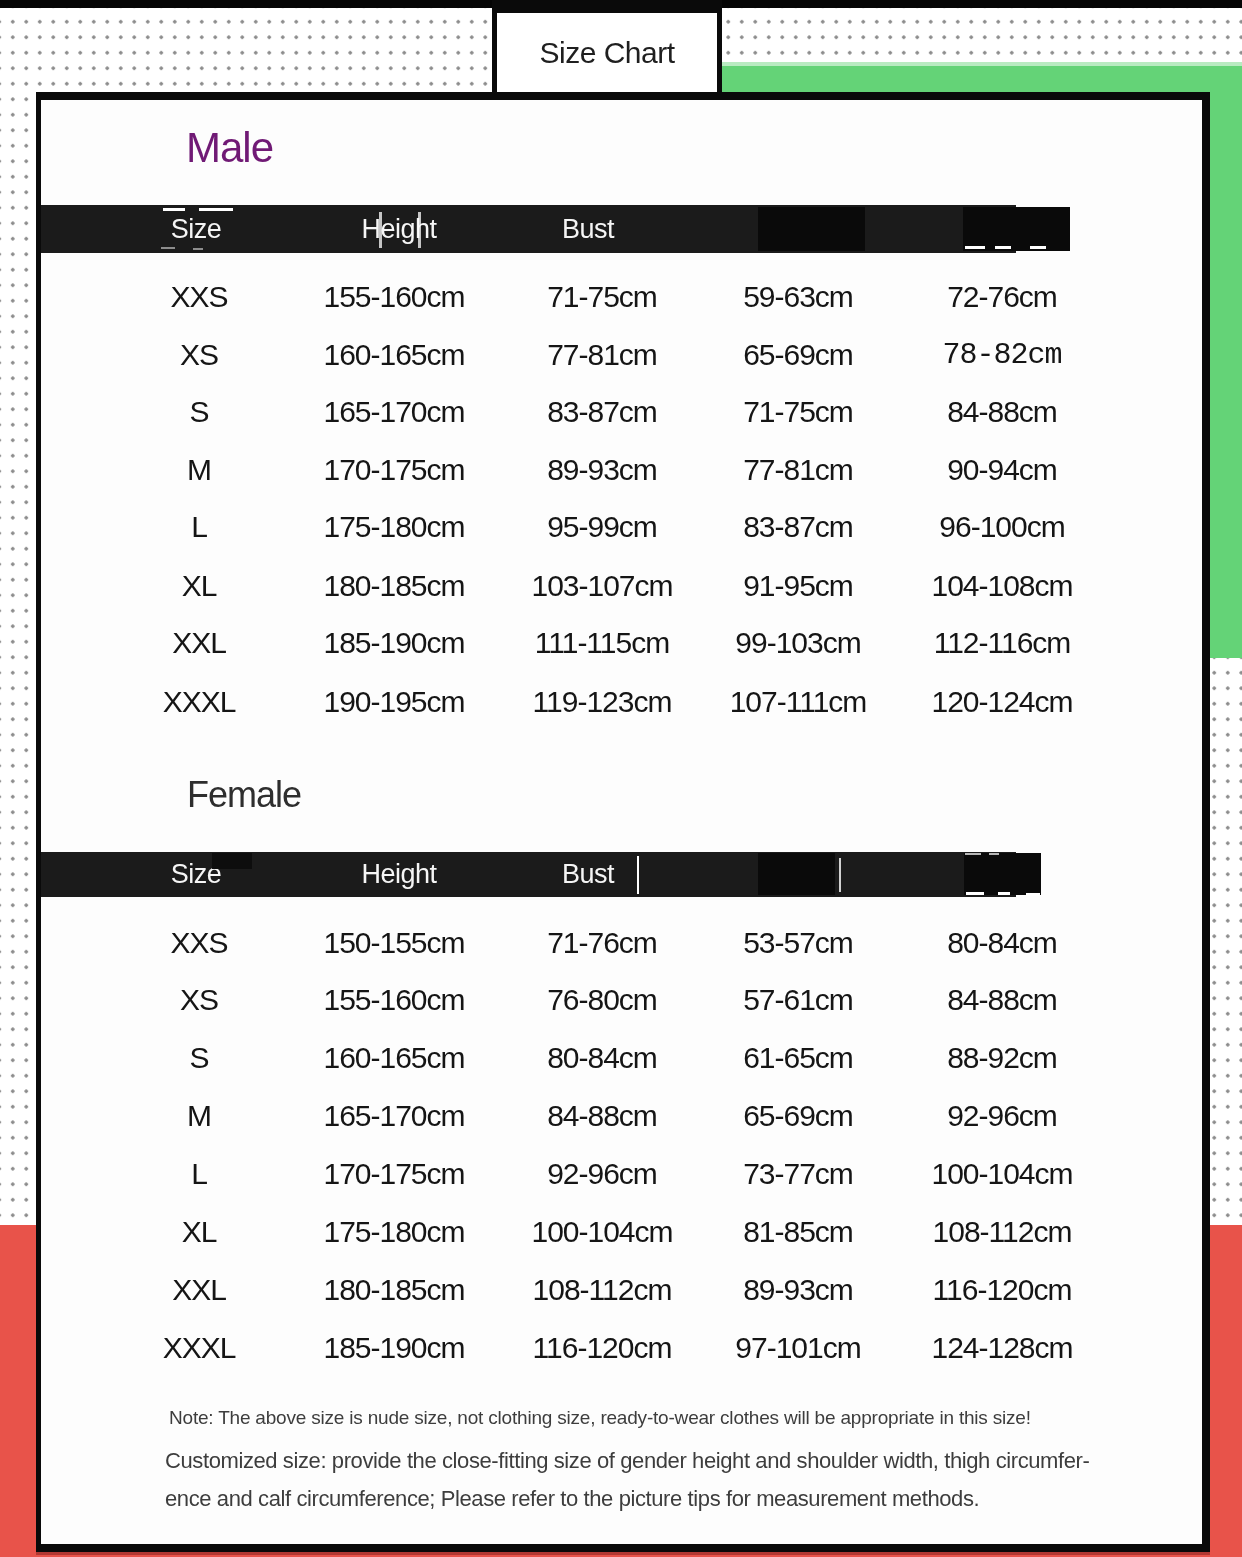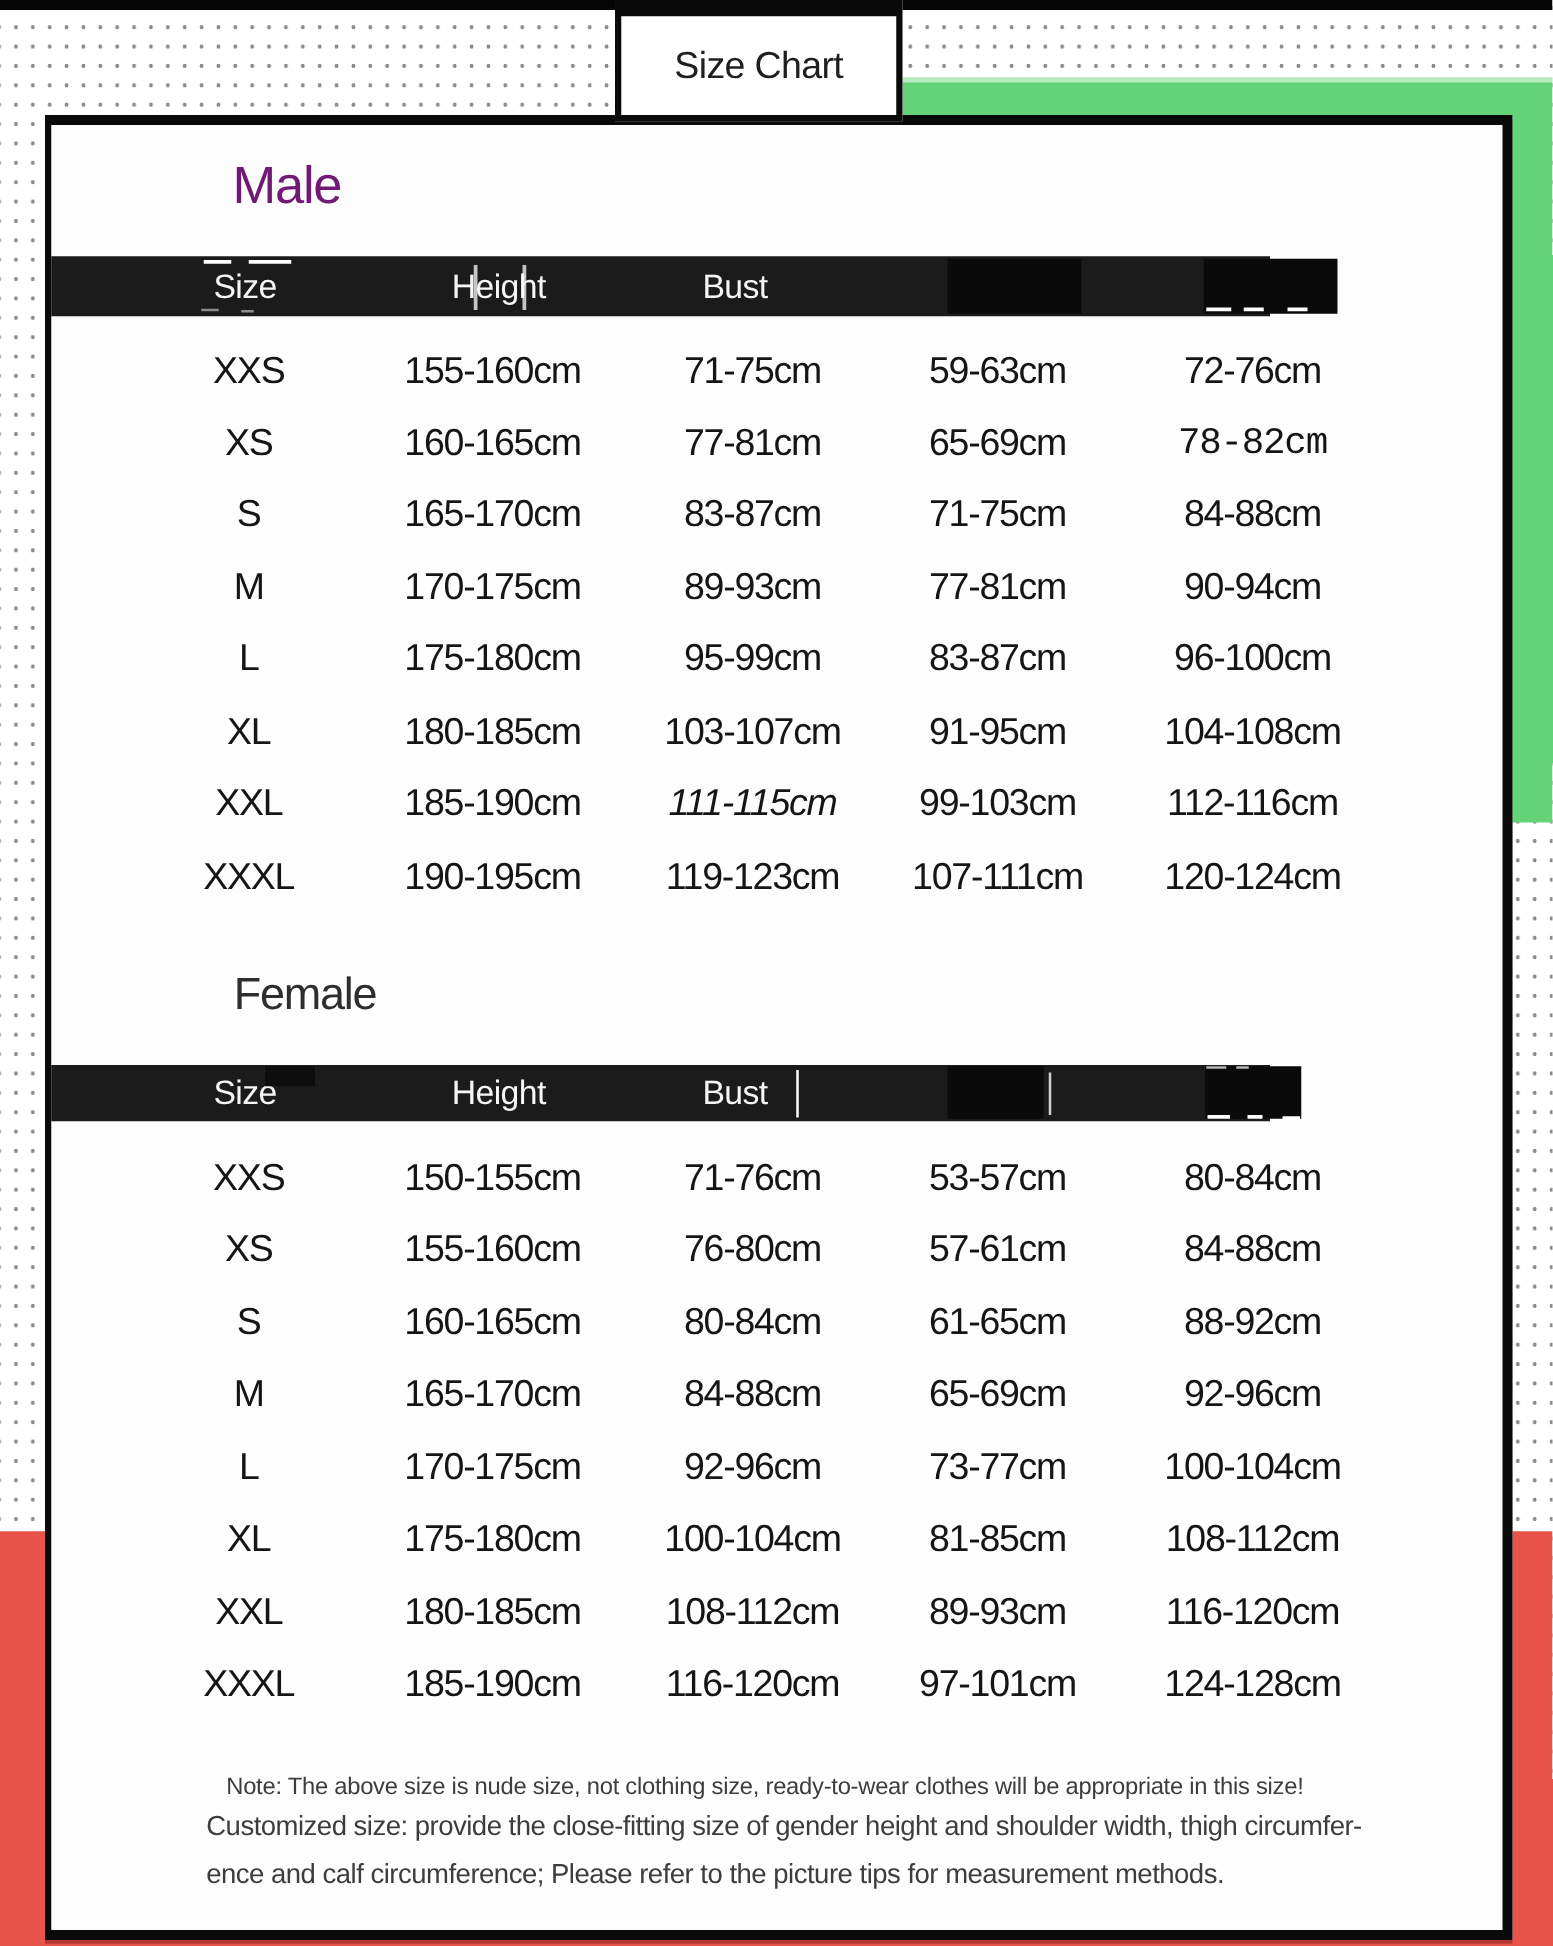--- a/index.html
+++ b/index.html
@@ -31,21 +31,21 @@
           color:#2e2e2e;letter-spacing:-1px;line-height:1;}
 
   .band{position:absolute;left:0;width:975px;background:#1b1b1b;z-index:1;}
   .hcell{position:absolute;top:0;width:280px;text-align:center;color:#f5f5f5;
          font-size:27px;letter-spacing:-0.5px;white-space:nowrap;}
   .cell{position:absolute;width:280px;height:48px;line-height:48px;text-align:center;
         font-size:30px;color:#151515;letter-spacing:-1px;white-space:nowrap;}
 
   .artifact{position:absolute;}
 
-  .note1{position:absolute;left:124px;top:1303px;margin:16px;font-size:19px;color:#3d3d3d;
+  .note1{position:absolute;left:124px;top:1303px;margin:4px;font-size:19px;color:#3d3d3d;
          letter-spacing:-0.2px;white-space:nowrap;}
   .note2a{position:absolute;left:124px;top:1348px;margin:0;font-size:22px;color:#3d3d3d;
          letter-spacing:-0.4px;white-space:nowrap;}
   .note2b{position:absolute;left:124px;top:1386px;margin:0;font-size:22px;color:#3d3d3d;
          letter-spacing:-0.4px;white-space:nowrap;}
 </style>
 </head>
 <body>
 
 <div class="stage">
@@ -91,21 +91,21 @@
           <span class="cell" style="left: 421px; top: 403px;">95-99cm</span>
           <span class="cell" style="left: 617px; top: 403px;">83-87cm</span>
           <span class="cell" style="left: 821px; top: 403px;">96-100cm</span>
           <span class="cell" style="left: 18px; top: 462px;">XL</span>
           <span class="cell" style="left: 213px; top: 462px;">180-185cm</span>
           <span class="cell" style="left: 421px; top: 462px;">103-107cm</span>
           <span class="cell" style="left: 617px; top: 462px;">91-95cm</span>
           <span class="cell" style="left: 821px; top: 462px;">104-108cm</span>
           <span class="cell" style="left: 18px; top: 519px;">XXL</span>
           <span class="cell" style="left: 213px; top: 519px;">185-190cm</span>
-          <span class="cell" style="left: 421px; top: 519px; font-style: italic;">111-115cm</span>
+          <span class="cell" style="left: 421px; top: 519px;">111-115cm</span>
           <span class="cell" style="left: 617px; top: 519px;">99-103cm</span>
           <span class="cell" style="left: 821px; top: 519px;">112-116cm</span>
           <span class="cell" style="left: 18px; top: 578px;">XXXL</span>
           <span class="cell" style="left: 213px; top: 578px;">190-195cm</span>
           <span class="cell" style="left: 421px; top: 578px;">119-123cm</span>
           <span class="cell" style="left: 617px; top: 578px;">107-111cm</span>
           <span class="cell" style="left: 821px; top: 578px;">120-124cm</span>
         </div>
 
       <h2 class="h-female">Female</h2>

